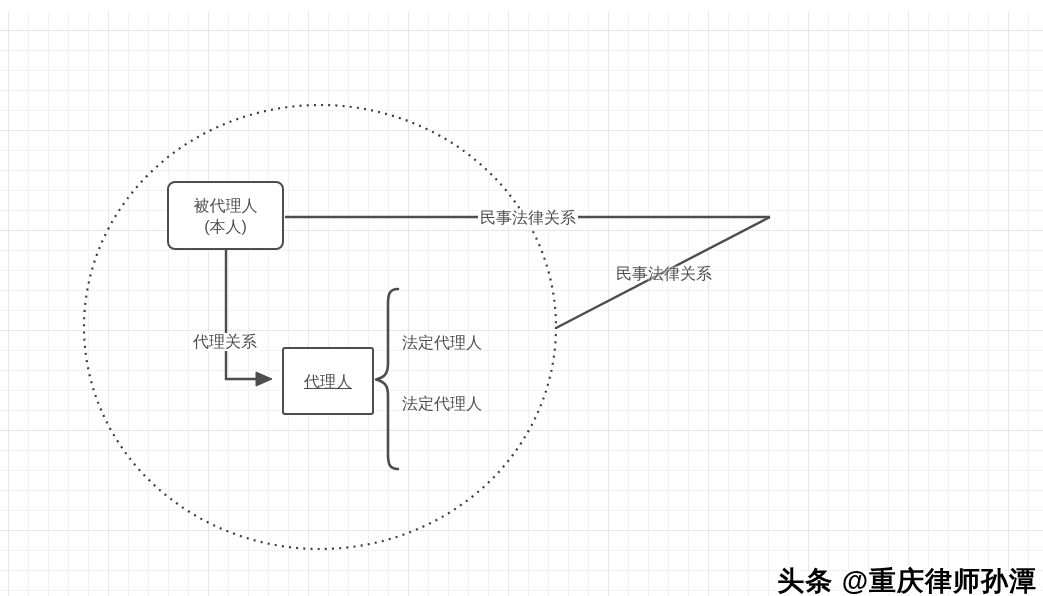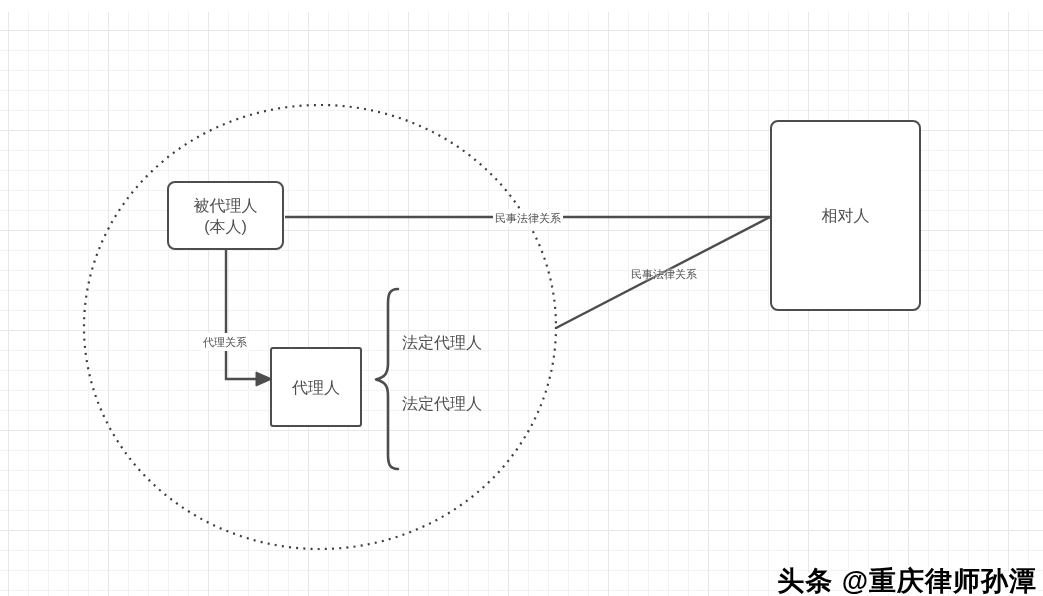--- a/index.html
+++ b/index.html
@@ -30,26 +30,26 @@
     color:#4f4f4f;
     font-size:16px;
     display:flex;
     flex-direction:column;
     align-items:center;
     justify-content:center;
     text-align:center;
     line-height:21px;
   }
   .node-principal{left:167px;top:169px;width:117px;height:69px;border-radius:8px;}
-  .node-agent{left:270px;top:335px;width:92px;height:80px;border-radius:3px;}
+  .node-agent{left:282px;top:335px;width:92px;height:68px;border-radius:3px;text-decoration:underline;}
   .node-counterparty{left:770px;top:108px;width:151px;height:191px;border-radius:8px;}
   .edge-label{
     position:absolute;
     transform:translate(-50%,-50%);
-    font-size:11px;
+    font-size:16px;
     color:#4f4f4f;
     white-space:nowrap;
     background:#ffffff;
     padding:0 2px;
     line-height:18px;
   }
   .edge-label.no-bg{background:transparent;text-shadow:0 0 3px #fff,0 0 3px #fff;}
   .brace-label{
     position:absolute;
     transform:translate(0,-50%);
@@ -95,23 +95,20 @@
 
   <div class="node node-principal">
     <span>被代理人</span>
     <span>(本人)</span>
   </div>
 
   <div class="node node-agent">
     <span>代理人</span>
   </div>
 
-  <div class="node node-counterparty">
-    <span>相对人</span>
-  </div>
 
   <div class="edge-label" style="left:528px;top:206px;">民事法律关系</div>
 
   <div class="edge-label no-bg" style="left:664px;top:262px;">民事法律关系</div>
 
   <div class="edge-label" style="left:225px;top:330px;">代理关系</div>
 
   <div class="brace-label" style="left:402px;top:331px;text-align:center;">法定代理人</div>
 
   <div class="brace-label" style="left:402px;top:392px;">法定代理人</div>

